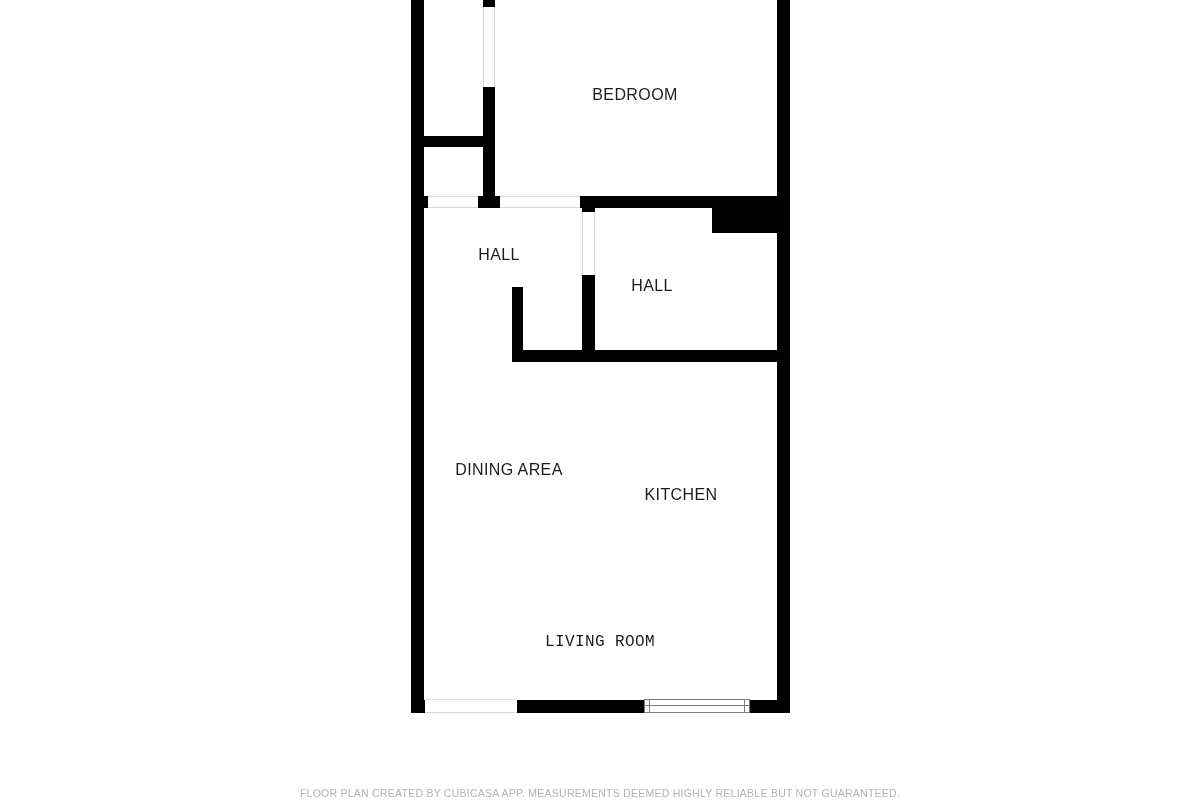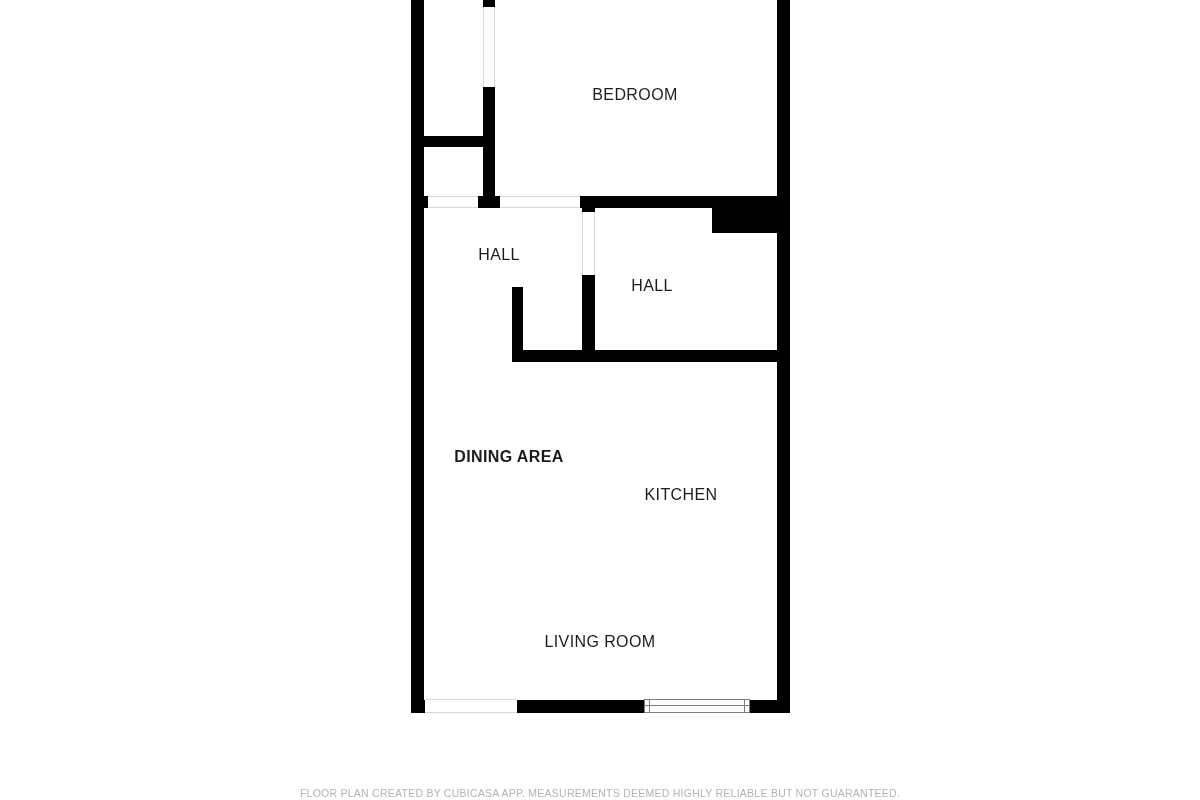--- a/index.html
+++ b/index.html
@@ -96,18 +96,18 @@
     <div class="opening v" style="left: 582px; top: 212px; width: 13px; height: 63px;"></div>
     <div class="opening h" style="left: 425px; top: 699px; width: 92px; height: 14px;"></div>
     <div class="window" style="left: 644px; top: 699px; width: 106px; height: 14px;">
       <div class="mid"></div>
       <div class="endcap left"></div>
       <div class="endcap right"></div>
     </div>
     <div class="room-label" style="left: 635px; top: 95px;">BEDROOM</div>
     <div class="room-label" style="left: 499px; top: 255px;">HALL</div>
     <div class="room-label" style="left: 652px; top: 286px;">HALL</div>
-    <div class="room-label" style="left: 509px; top: 457px; font-weight: bold;">DINING AREA</div>
+    <div class="room-label" style="left: 509px; top: 470px;">DINING AREA</div>
     <div class="room-label" style="left: 681px; top: 471px; margin-top: 24px;">KITCHEN</div>
-    <div class="room-label" style="left: 600px; top: 642px;">LIVING ROOM</div>
+    <div class="room-label" style="left: 600px; top: 642px; font-family: Liberation Mono, monospace;">LIVING ROOM</div>
   </div>
 
 <div class="footer">FLOOR PLAN CREATED BY CUBICASA APP. MEASUREMENTS DEEMED HIGHLY RELIABLE BUT NOT GUARANTEED.</div>
 
 </body></html>

